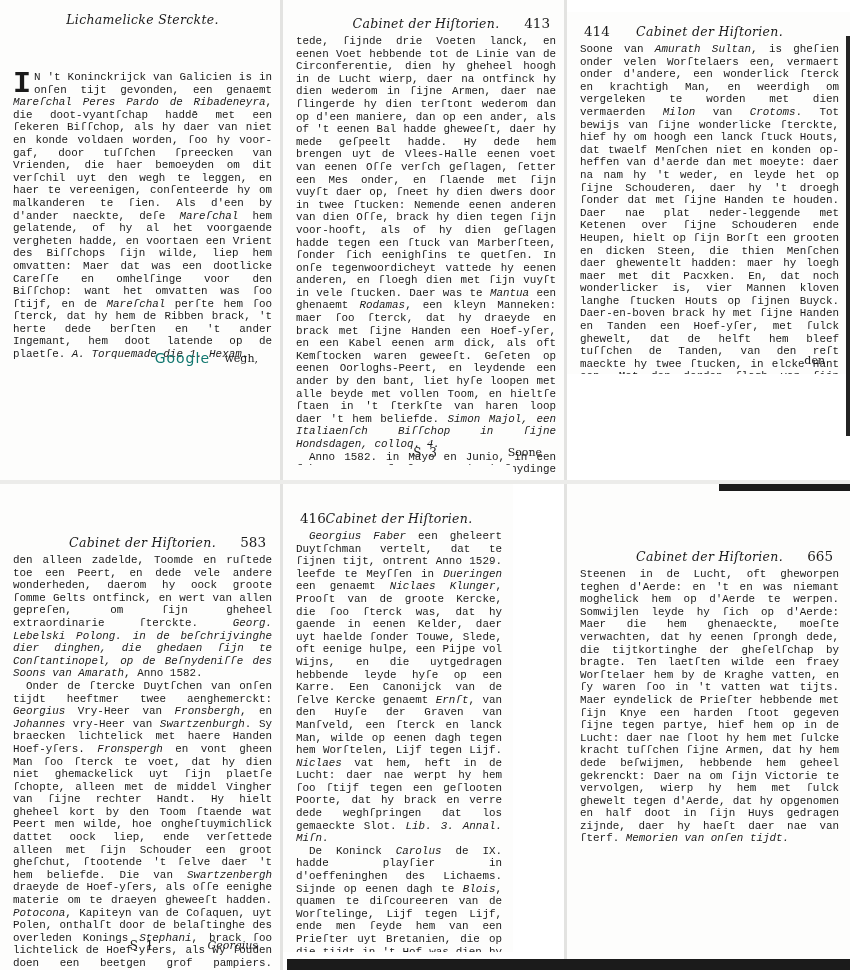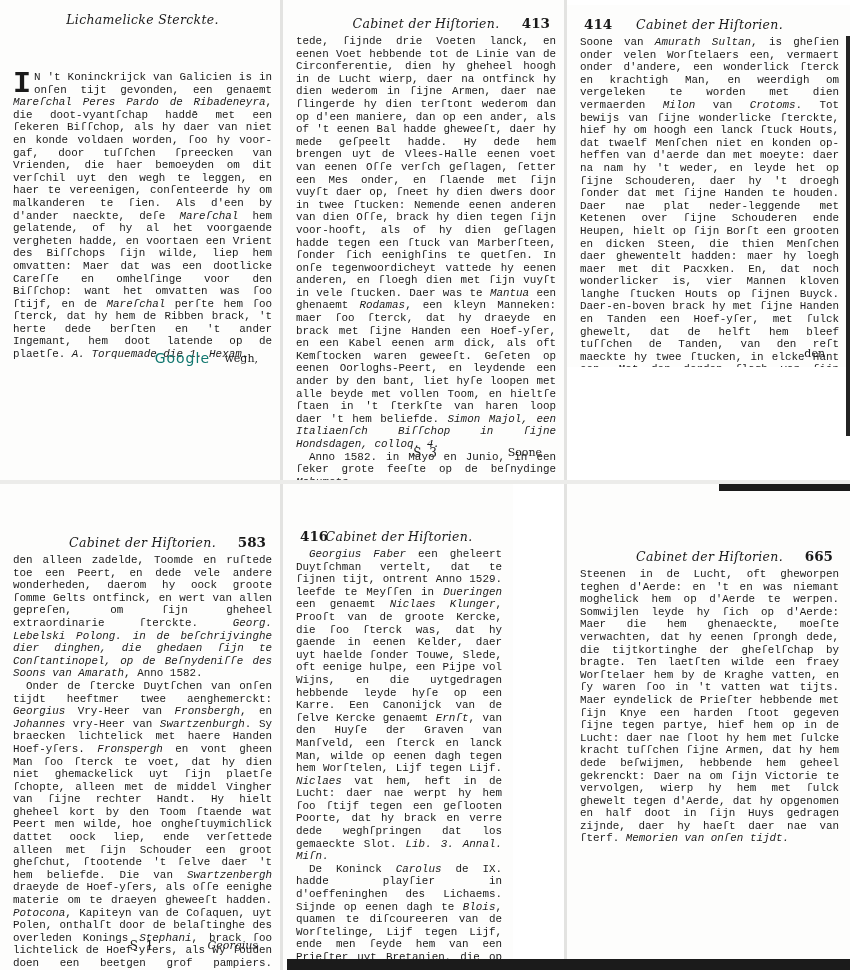--- a/index.html
+++ b/index.html
@@ -9,31 +9,31 @@
     font-family:"DejaVu Serif","Liberation Serif",serif;
     color:#1a1a1a;
   }
   .page {
     position:absolute; overflow:hidden; box-sizing:border-box;
     background:#fdfdfc;
     padding-left:13px; padding-right:11px;
   }
   [data-page="0"] { left:0;   top:0;     width:283px; height:483px; padding-top:12px; }
   [data-page="1"] { left:283px; top:0;   width:284px; height:483px; padding-top:16px; }
-  [data-page="2"] { left:567px; top:5px;   width:283px; height:362px; padding-top:12px; }
+  [data-page="2"] { left:567px; top:12px;   width:283px; height:362px; padding-top:12px; }
   [data-page="3"] { left:0;   top:483px; width:283px; height:487px; padding-top:52px; }
-  [data-page="4"] { left:283px; top:483px; width:230px; height:487px; padding-top:46px; }
+  [data-page="4"] { left:283px; top:465px; width:230px; height:487px; padding-top:46px; }
   [data-page="5"] { left:567px; top:483px; width:283px; height:487px; padding-top:66px; }
 
   .page-header { position:relative; height:17px; margin-bottom:2px; }
   .page-header .ptitle {
     position:absolute; left:0; right:0; text-align:center;
     font-style:italic; font-size:12.5px; letter-spacing:0.3px; white-space:nowrap;
   }
-  .page-header .pnum { position:absolute; font-size:13.5px; font-weight:bold; top:-1px; }
+  .page-header .pnum { position:absolute; font-size:13.5px; font-weight:normal; top:-1px; }
   .page-header .pnum.left  { left:4px; }
   .page-header .pnum.right { right:6px; }
   [data-page="0"] .page-header { margin-bottom:42px; }
 
   .page-body {
     font-size:10.9px; line-height:12.6px; text-align:justify;
     text-justify:inter-word;
     font-family:Liberation Mono, monospace;
   }
   .para { margin:0; }

